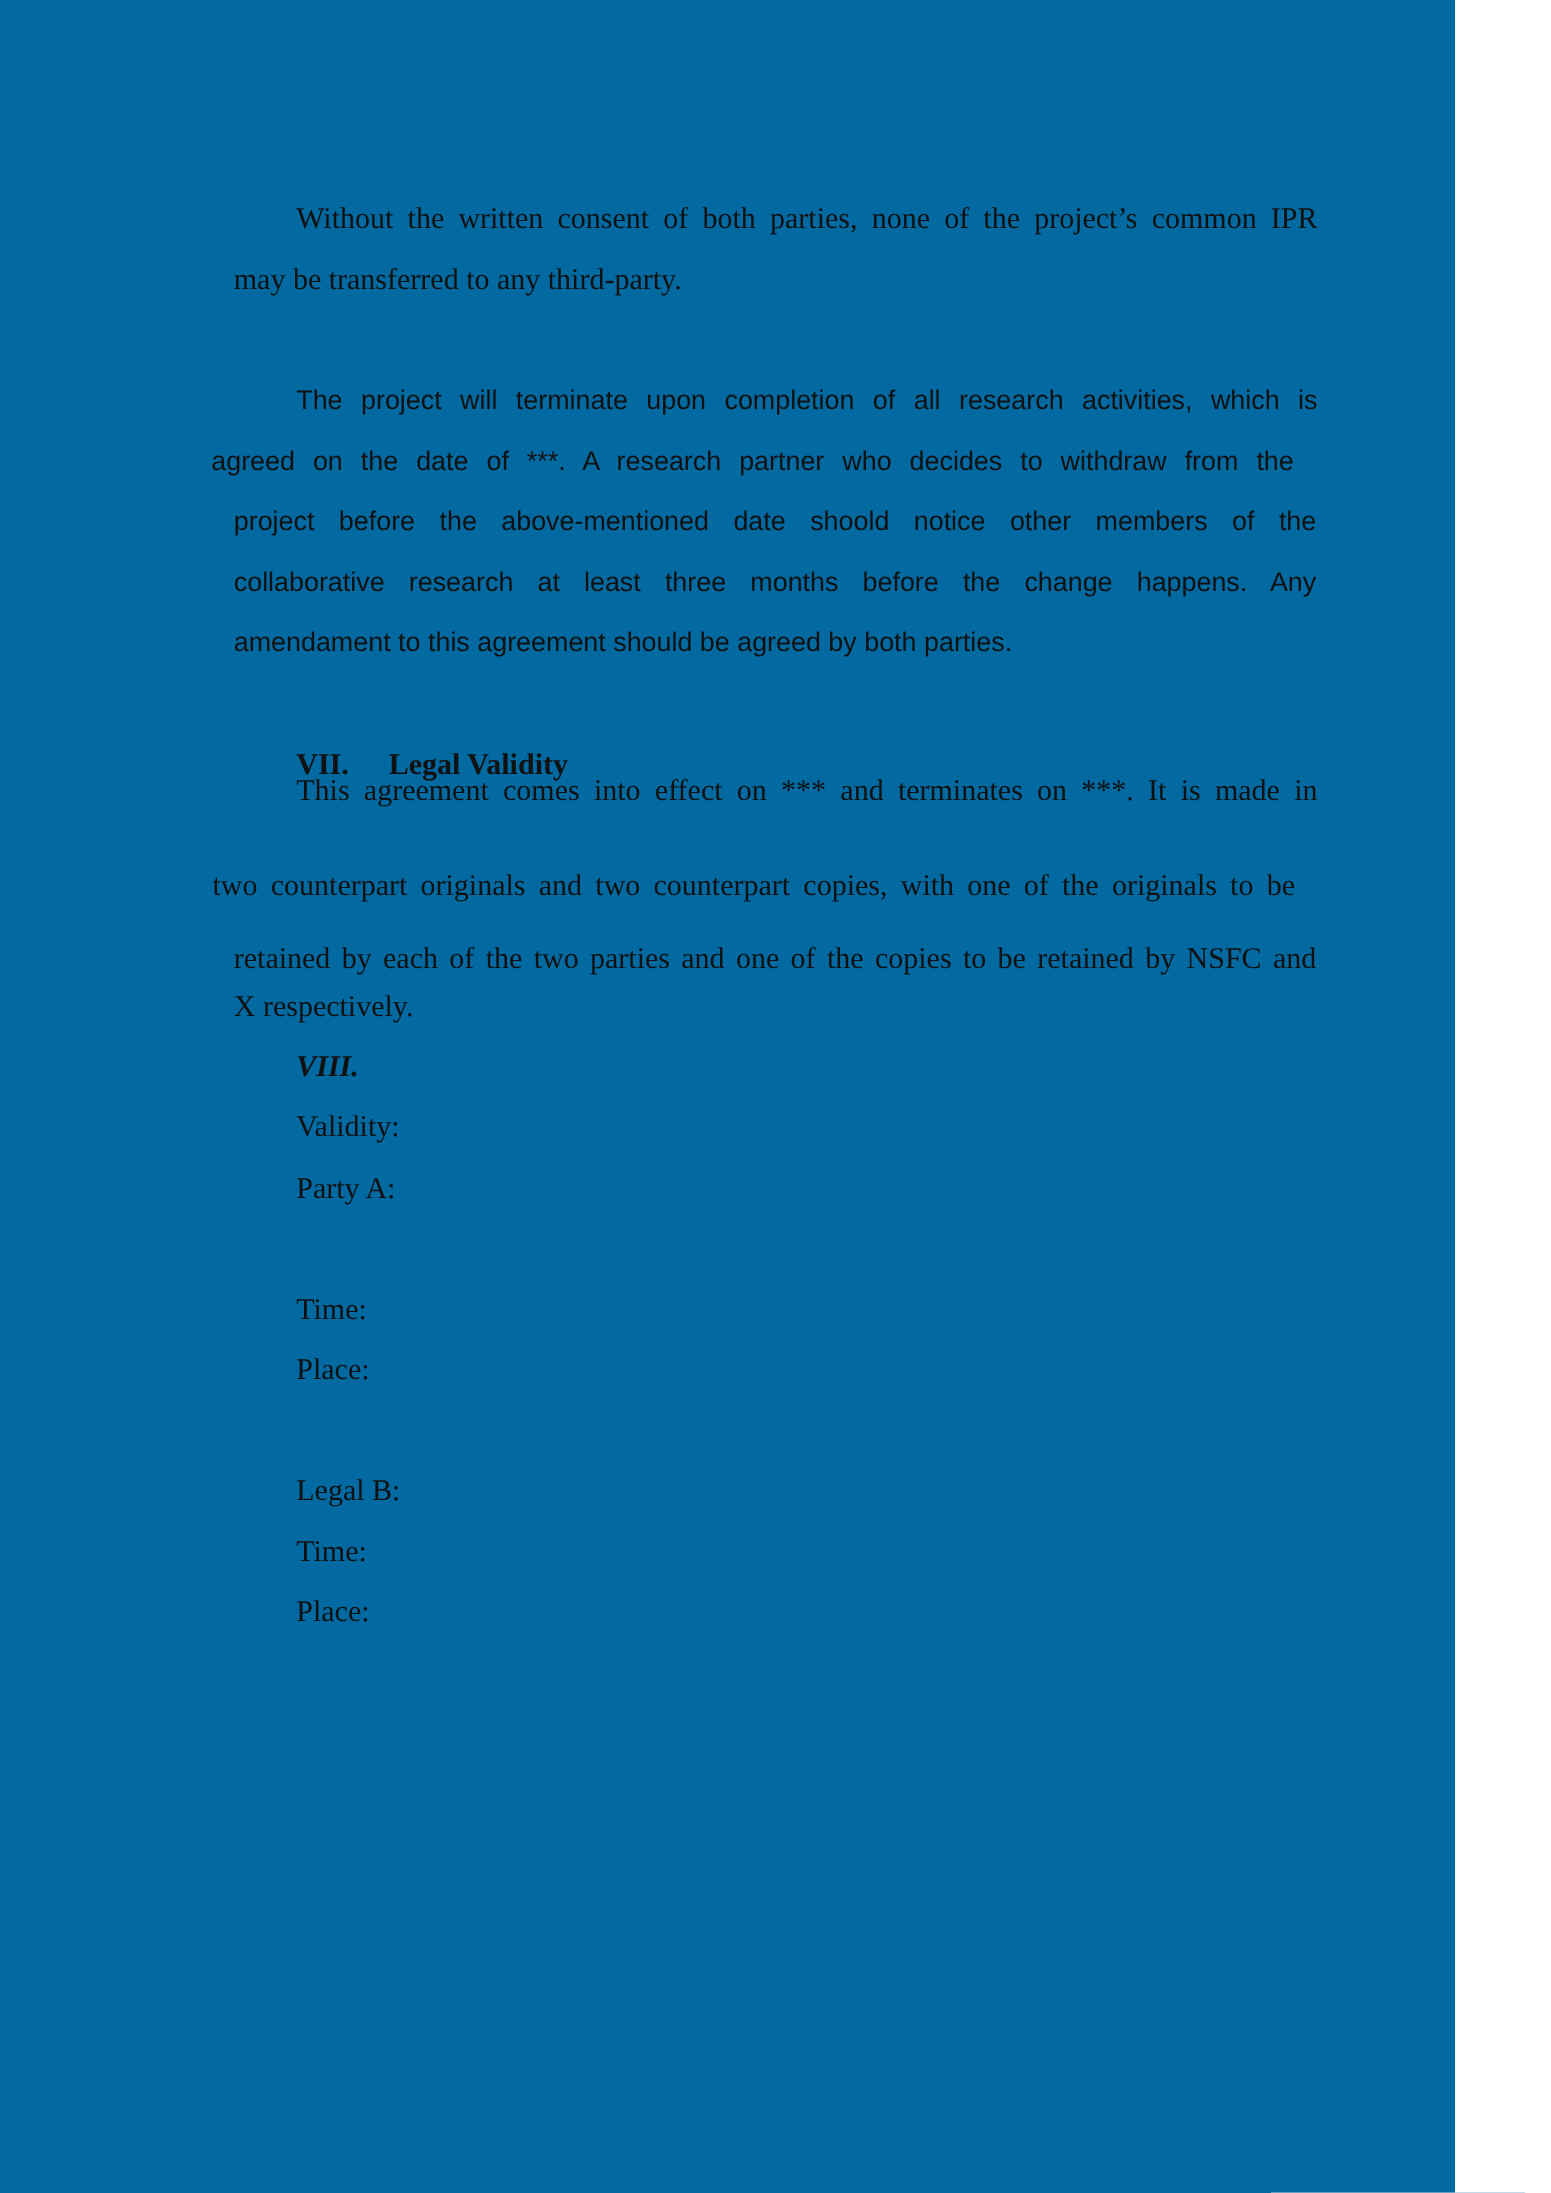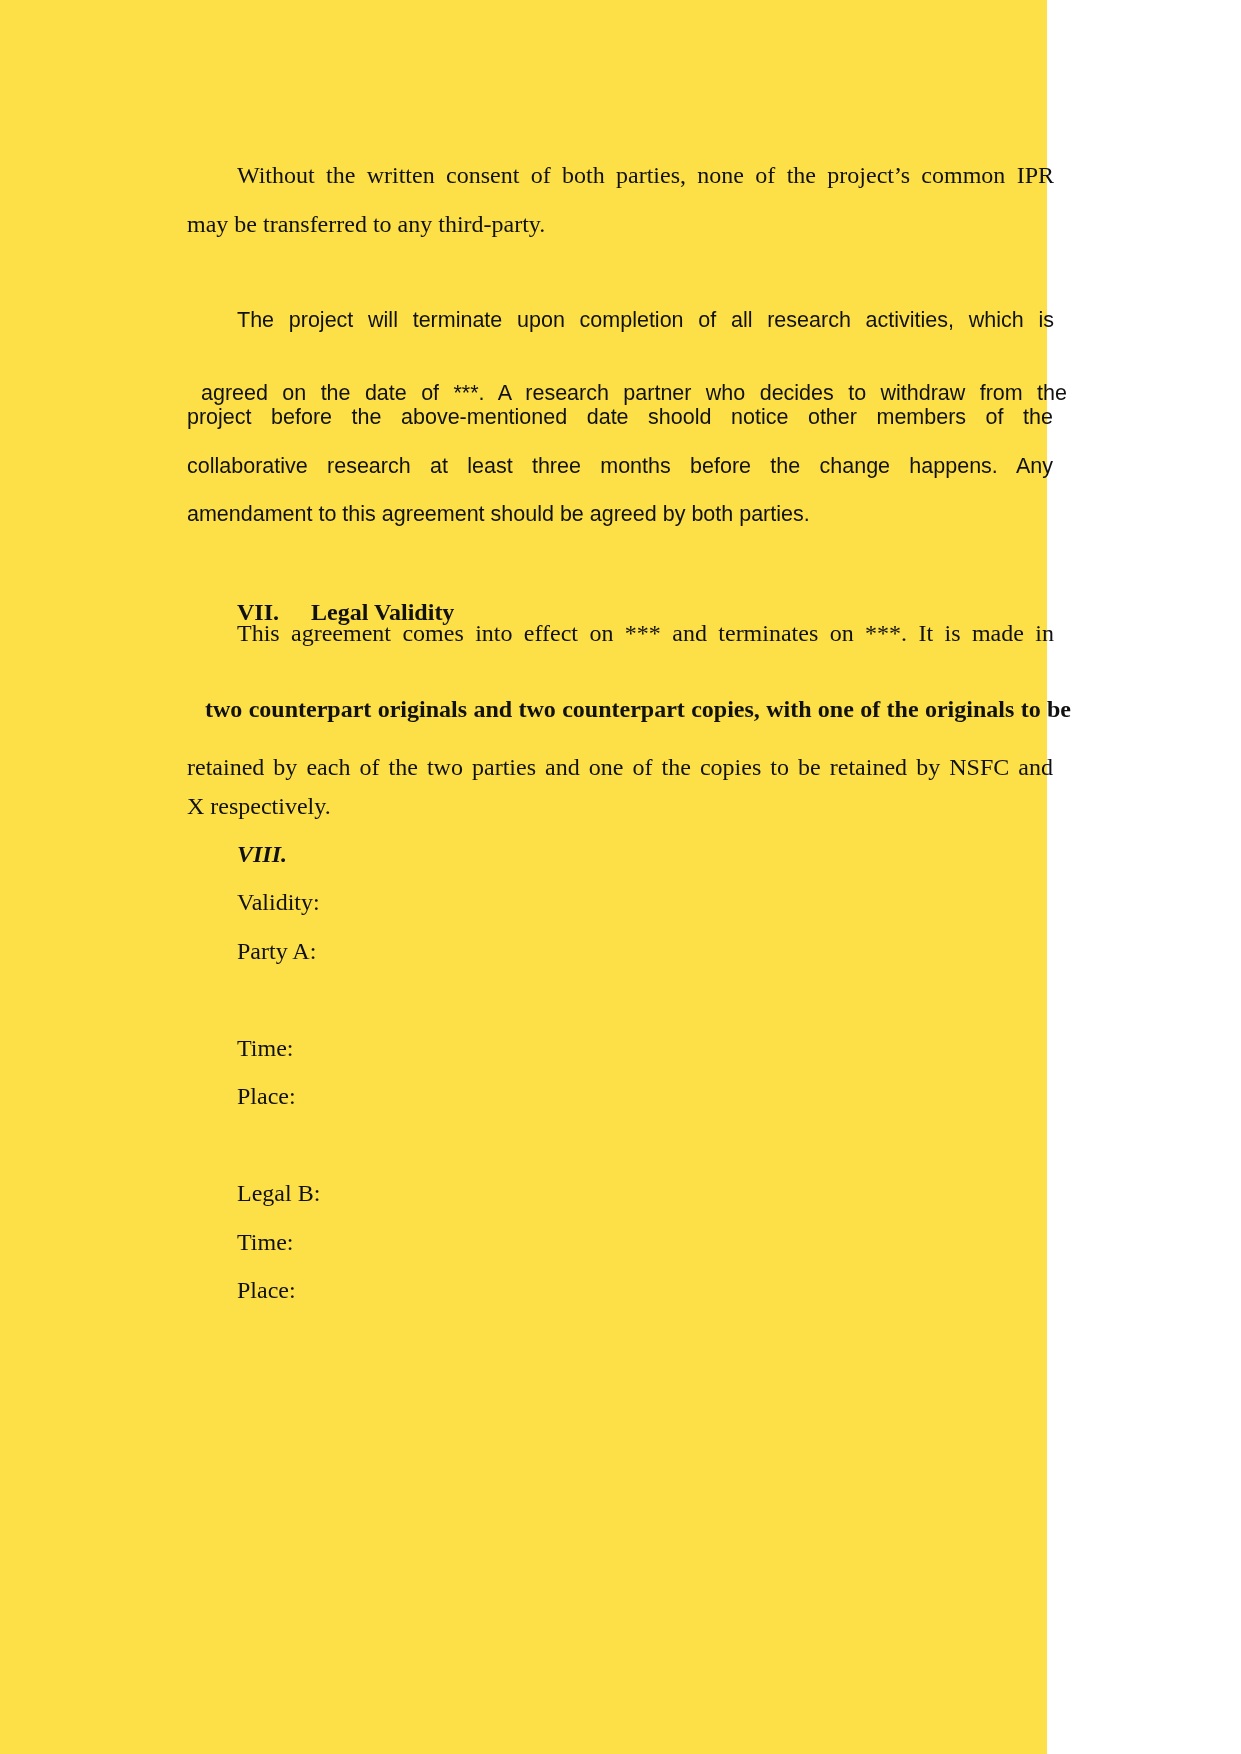--- a/index.html
+++ b/index.html
@@ -1,42 +1,42 @@
 <!DOCTYPE html>
 <html><head>
   <meta charset="utf-8">
   <style>
     html, body { margin: 0; padding: 0; background: #ffffff; }
     body { width: 1241px; height: 1754px; position: relative; overflow: hidden; color: #111; }
-    .page { position: absolute; left: 0; top: 0; width: 1047px; height: 1754px; background: #fde047; }
+    .page { position: absolute; left: 0; top: 0; width: 1164px; height: 1754px; background: #0369a1; }
     .line { position: absolute; white-space: nowrap; font-family: "Liberation Serif", serif; font-size: 24px; line-height: 30px; }
     .just { width: 866px; text-align: justify; text-align-last: justify; }
     .sans { font-family: Liberation Sans, sans-serif; font-size: 21.5px; }
     .bold { font-weight: bold; }
   </style>
 </head>
 <body>
 
 <div class="page">
 
   <div class="line just" style="left:237px; top:160px; width:817px;">Without the written consent of both parties, none of the project’s common IPR</div>
   <div class="line" style="left:187px; top:209px;">may be transferred to any third-party.</div>
 
   <div class="line sans just" style="left:237px; top:305px; width:817px;">The project will terminate upon completion of all research activities, which is</div>
-  <div class="line sans just" style="left:201px; top:354px;margin-top:24px;">agreed on the date of ***. A research partner who decides to withdraw from the</div>
+  <div class="line sans just" style="left:169px; top:354px;">agreed on the date of ***. A research partner who decides to withdraw from the</div>
   <div class="line sans just" style="left:187px; top:402px;">project before the above-mentioned date shoold notice other members of the</div>
   <div class="line sans just" style="left:187px; top:451px;">collaborative research at least three months before the change happens. Any</div>
   <div class="line sans" style="left:187px; top:499px;">amendament to this agreement should be agreed by both parties.</div>
 
   <div class="line bold" style="left:237px; top:597px;">
     <span>VII.</span>
     <span style="position:absolute; left:74px;">Legal Validity</span>
   </div>
   <div class="line just" style="left:237px; top:618px; width:817px;">This agreement comes into effect on *** and terminates on ***. It is made in</div>
-  <div class="line just" style="left:205px; top:694px;font-weight:bold;">two counterpart originals and two counterpart copies, with one of the originals to be</div>
+  <div class="line just" style="left:170px; top:694px;">two counterpart originals and two counterpart copies, with one of the originals to be</div>
   <div class="line just" style="left:187px; top:742px;margin-top:10px;">retained by each of the two parties and one of the copies to be retained by NSFC and</div>
   <div class="line" style="left:187px; top:791px;">X respectively.</div>
 
   <div class="line bold" style="left:237px; top:839px;font-style:italic;">VIII.</div>
   <div class="line" style="left:237px; top:887px;">Validity:</div>
   <div class="line" style="left:237px; top:936px;">Party A:</div>
   <div class="line" style="left:237px; top:1033px;">Time:</div>
   <div class="line" style="left:237px; top:1081px;">Place:</div>
   <div class="line" style="left:237px; top:1178px;">Legal B:</div>
   <div class="line" style="left:237px; top:1227px;">Time:</div>

